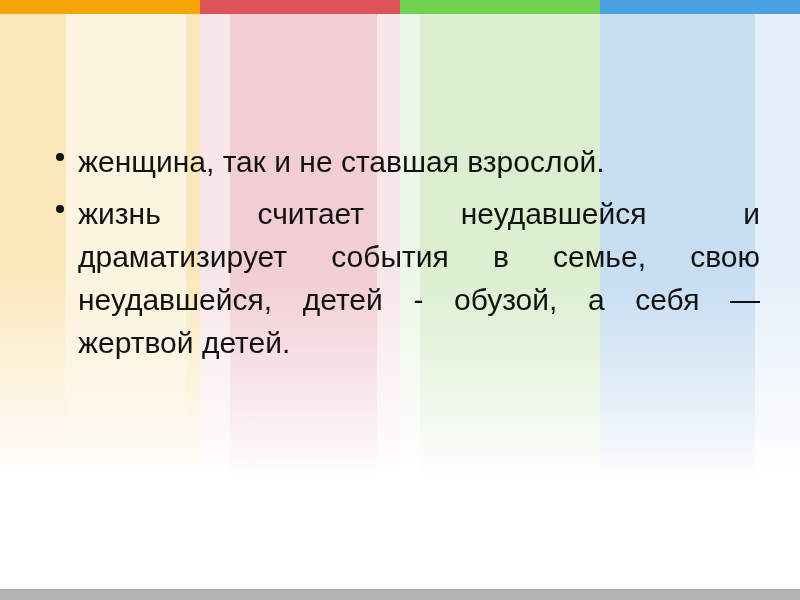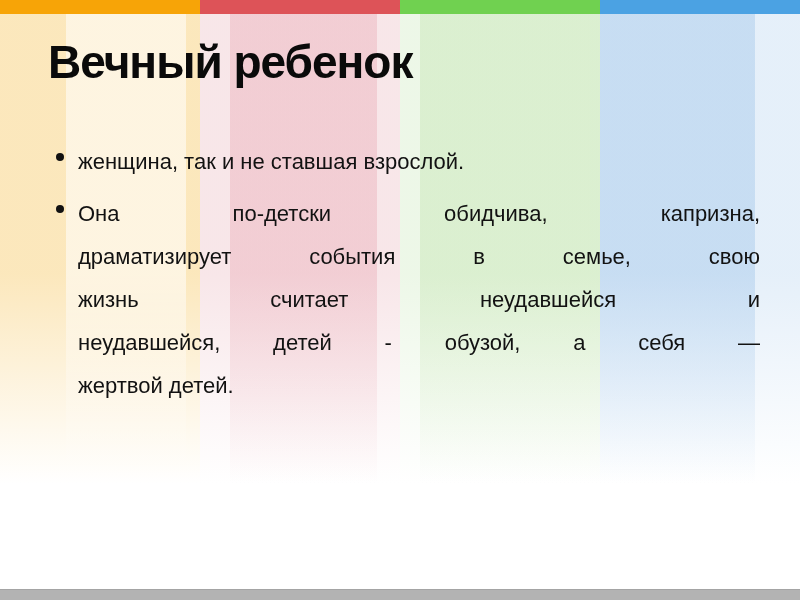--- a/index.html
+++ b/index.html
@@ -17,21 +17,21 @@
   
   .bgcol,.bginner{position:absolute;top:14px;height:500px;pointer-events:none;}
   
   .title{
     position:absolute;left:48px;top:36px;width:720px;
     font-size:46px;font-weight:bold;color:#0a0a0a;
     letter-spacing:-1px;line-height:1.15;
   }
   .content{
     position:absolute;left:78px;top:140px;width:682px;
-    color:#121212;font-size:22px;line-height:43px;
+    color:#121212;font-size:30px;line-height:43px;
   }
   .bullet-item{position:relative;margin:0 0 9px 0;padding:0;list-style:none;}
   .bullet-marker{
     position:absolute;left:-22px;top:13px;width:8px;height:8px;
     border-radius:50%;background:#111;
   }
   .line{width:682px;}
   .line.just{text-align:justify;text-align-last:justify;}
   ul.bullet-list{margin:0;padding:0;}
   
@@ -54,33 +54,31 @@
 
   <div class="bgcol" style="left: 0px; width: 200px; background: linear-gradient(rgba(248, 208, 122, 0.5) 0%, rgba(248, 208, 122, 0.5) 52%, rgba(255, 255, 255, 0) 94%);"></div>
   <div class="bgcol" style="left: 200px; width: 200px; background: linear-gradient(rgba(238, 196, 202, 0.42) 0%, rgba(238, 196, 202, 0.42) 52%, rgba(255, 255, 255, 0) 94%);"></div>
   <div class="bgcol" style="left: 400px; width: 200px; background: linear-gradient(rgba(215, 238, 203, 0.45) 0%, rgba(215, 238, 203, 0.45) 52%, rgba(255, 255, 255, 0) 94%);"></div>
   <div class="bgcol" style="left: 600px; width: 200px; background: linear-gradient(rgba(208, 227, 245, 0.55) 0%, rgba(208, 227, 245, 0.55) 52%, rgba(255, 255, 255, 0) 94%);"></div>
   <div class="bginner" style="left: 66px; width: 120px; background: linear-gradient(rgba(255, 255, 255, 0.55) 0%, rgba(255, 255, 255, 0.55) 52%, rgba(255, 255, 255, 0) 94%);"></div>
   <div class="bginner" style="left: 230px; width: 147px; background: linear-gradient(rgba(231, 160, 173, 0.35) 0%, rgba(231, 160, 173, 0.35) 52%, rgba(255, 255, 255, 0) 94%);"></div>
   <div class="bginner" style="left: 420px; width: 180px; background: linear-gradient(rgba(190, 226, 170, 0.38) 0%, rgba(190, 226, 170, 0.38) 52%, rgba(255, 255, 255, 0) 94%);"></div>
   <div class="bginner" style="left: 600px; width: 155px; background: linear-gradient(rgba(170, 203, 236, 0.5) 0%, rgba(170, 203, 236, 0.5) 52%, rgba(255, 255, 255, 0) 94%);"></div>
 
-  <div class="title">Вечный ребенок</div>
 
   <div class="content">
     <ul class="bullet-list" id="bullet-list">
         <li class="bullet-item">
           <span class="bullet-marker"></span>
           <div class="line">женщина, так и не ставшая взрослой.</div>
         </li>
         <li class="bullet-item">
           <span class="bullet-marker"></span>
-          <div class="line just">Она по-детски обидчива, капризна,</div>
+          <div class="line just">жизнь считает неудавшейся и</div>
           <div class="line just">драматизирует события в семье, свою</div>
-          <div class="line just">жизнь считает неудавшейся и</div>
           <div class="line just">неудавшейся, детей - обузой, а себя —</div>
           <div class="line">жертвой детей.</div>
         </li>
       </ul>
   </div>
 
   <div class="footer-bar" style="background: rgb(179, 179, 179);"></div>
 
 </div>
 

